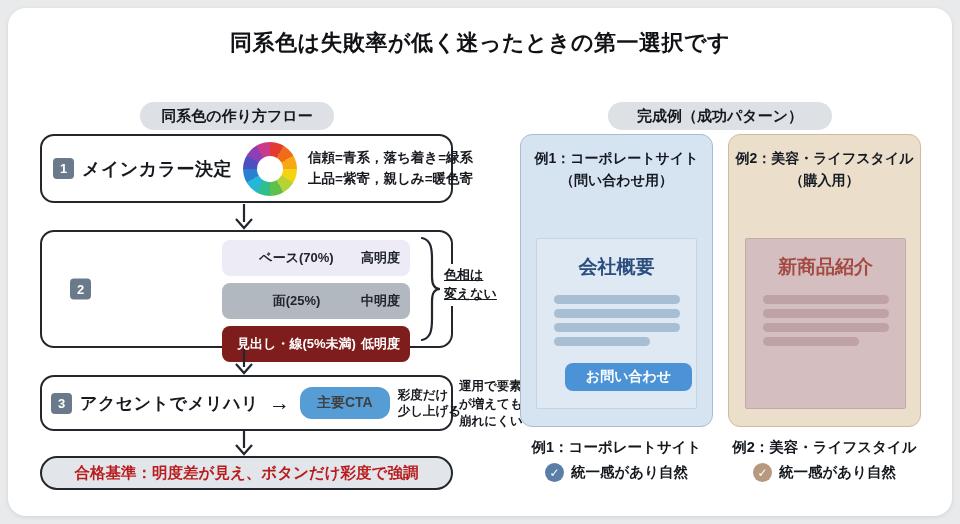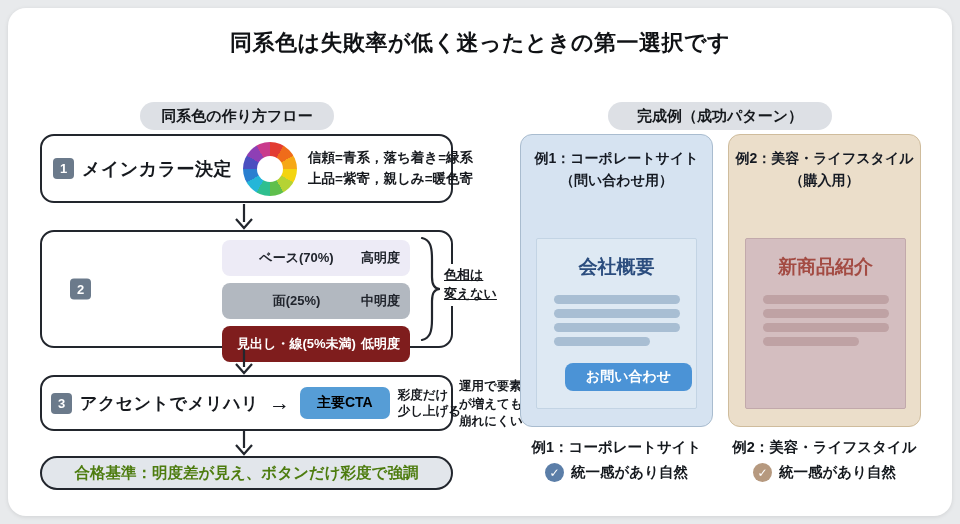--- a/index.html
+++ b/index.html
@@ -47,32 +47,32 @@
   .bar .main { flex:1; text-align:center; }
   .bar.b0 { background:#edebf6; color:#20242c; }
   .bar.b1 { background:#b2b8c0; color:#20242c; }
   .bar.b2 { background:#7f1d1d; color:#ffffff; }
 
   .brace { position:absolute; left:419px; top:236px; }
   .note-hue { position:absolute; left:441px; top:264px; z-index:3; background:#fff;
               padding:2px 3px; font-size:13px; font-weight:800; line-height:1.45;text-decoration:underline; }
 
   .flow-arrowchar { font-size:21px; font-weight:700; margin:0 2px; }
-  .ctabtn { background:#569dd6; color:#000000; font-size:14px; font-weight:800;
-            padding:7px 17px; border-radius:7px; white-space:nowrap; }
+  .ctabtn { background:#569dd6; color:#404040; font-size:14px; font-weight:800;
+            padding:7px 17px; border-radius:12px; white-space:nowrap; }
   .note-sat { font-size:12.5px; font-weight:800; line-height:1.3; white-space:nowrap; }
   .note-ops { position:absolute; left:459px; top:378px; font-size:12.5px; font-weight:800;
               line-height:1.4; }
 
   .varrow { position:absolute; left:233px; width:22px; height:26px; }
 
   .resultbar { position:absolute; left:40px; top:456px; width:413px; height:34px;
                background:#e2e6eb; border:2.5px solid #22262d; border-radius:17px;
                display:flex; align-items:center; justify-content:center;
-               font-size:15.5px; font-weight:900; color:#4d7c0f; }
+               font-size:15.5px; font-weight:900; color:#b91c1c; }
 
   .excard { position:absolute; top:134px; width:193px; height:293px; border-radius:12px; }
   .excard.c1 { left:520px; background:#d6e3f1; border:1.5px solid #a9bccf; }
   .excard.c2 { left:728px; background:#ebdeca; border:1.5px solid #cfbc9c; }
   .ex-title { margin-top:13px; text-align:center; font-size:14px; font-weight:800;
               color:#141922; line-height:1.55; }
 
   .mock { position:absolute; left:15px; top:103px; width:161px; height:171px; border-radius:2px; }
   .mock.m1 { background:#dee9f3; border:1px solid #c3d4e4; }
   .mock.m2 { left:16px; background:#d4bec0; border:1px solid #c2a9ab; }

